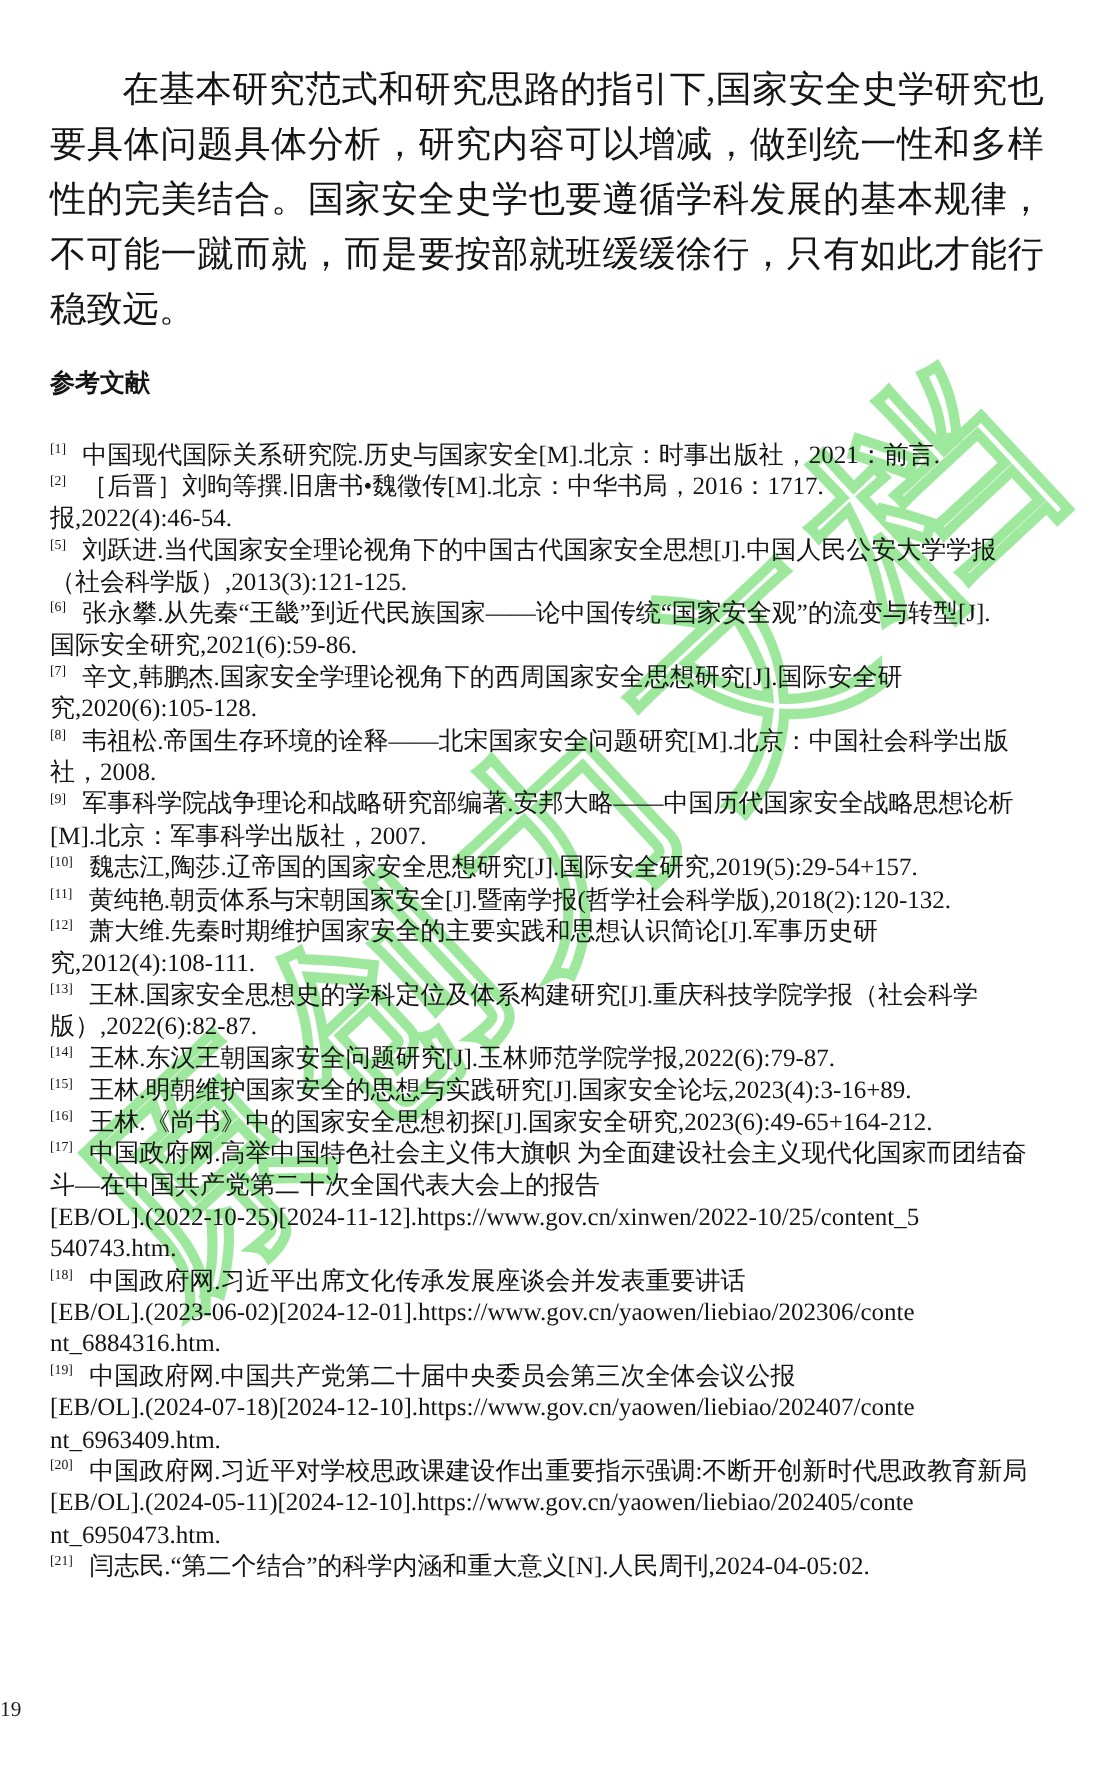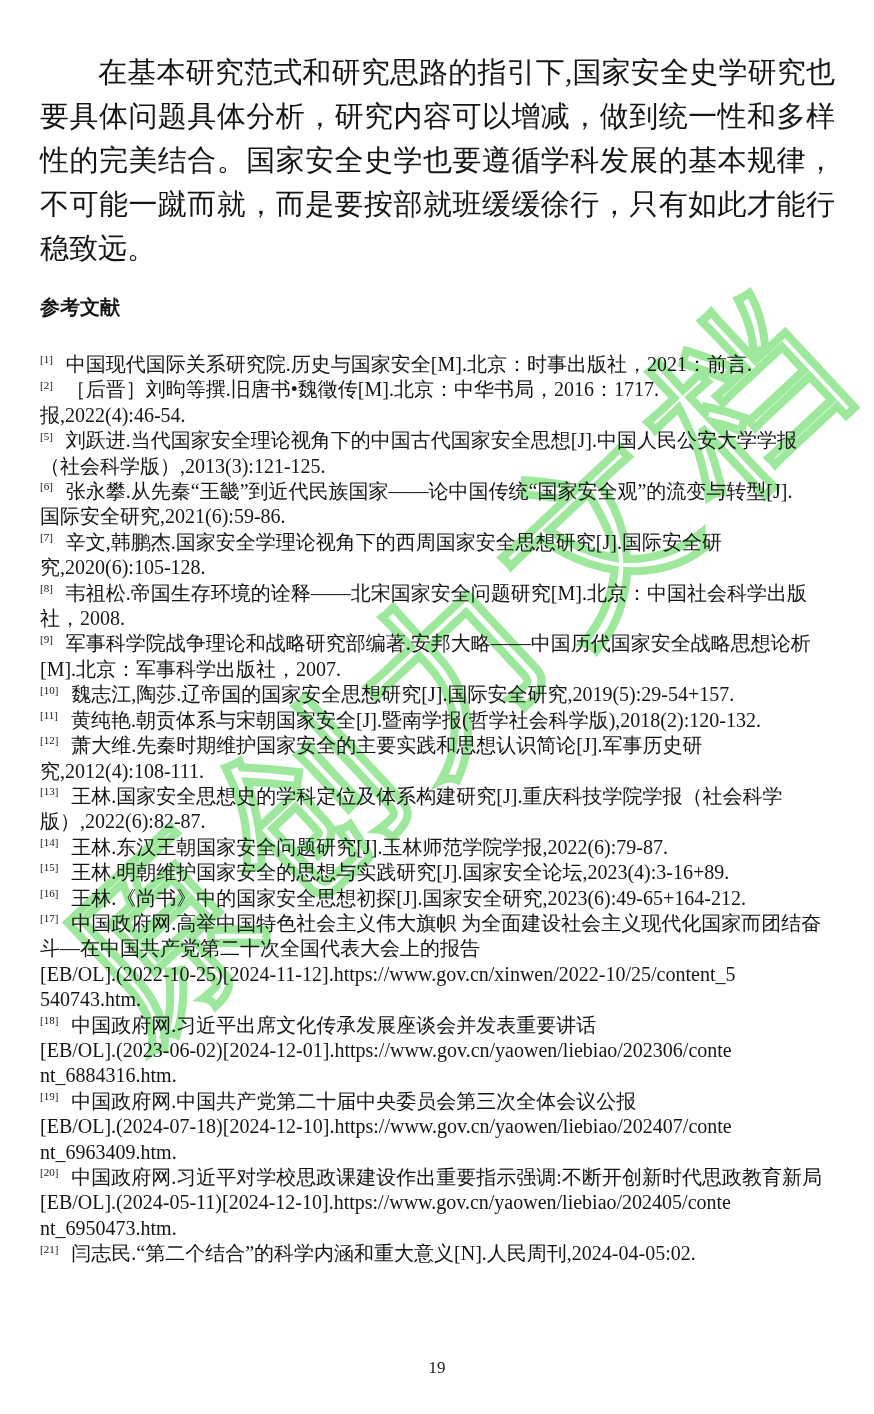--- a/index.html
+++ b/index.html
@@ -64,21 +64,21 @@
     line-height: 0;
     margin-right: 13px;
     letter-spacing: 0;
   }
   .page-number {
     position: absolute;
     z-index: 2;
     bottom: 36px;
     left: 0;
     width: 100%;
-    text-align: center;
+    text-align: left;
     font-size: 17px;
     color: #1a1a1a;
   }
 </style>
 </head>
 <body>
 
 <div class="page">
 
   <div class="watermark">

